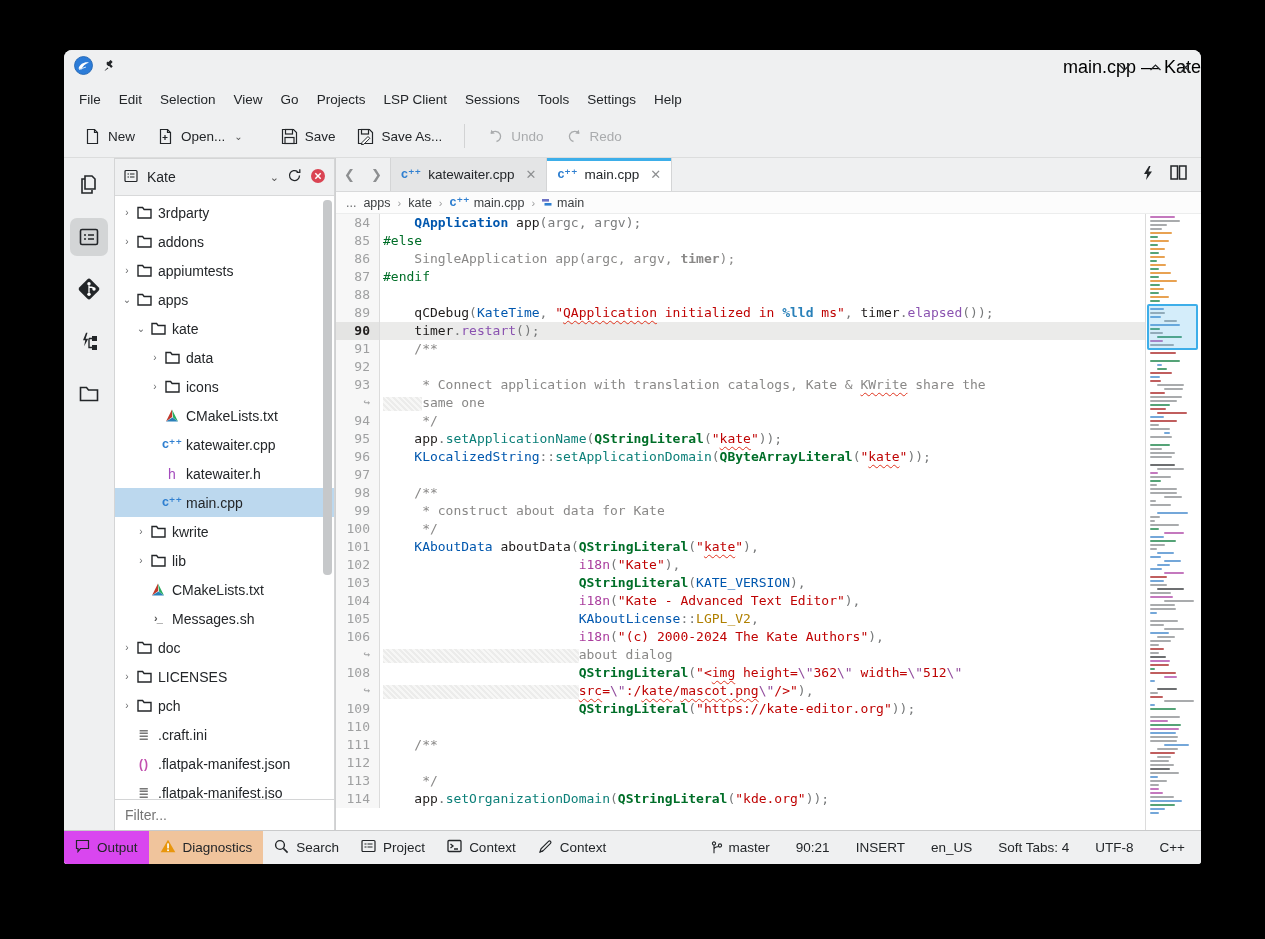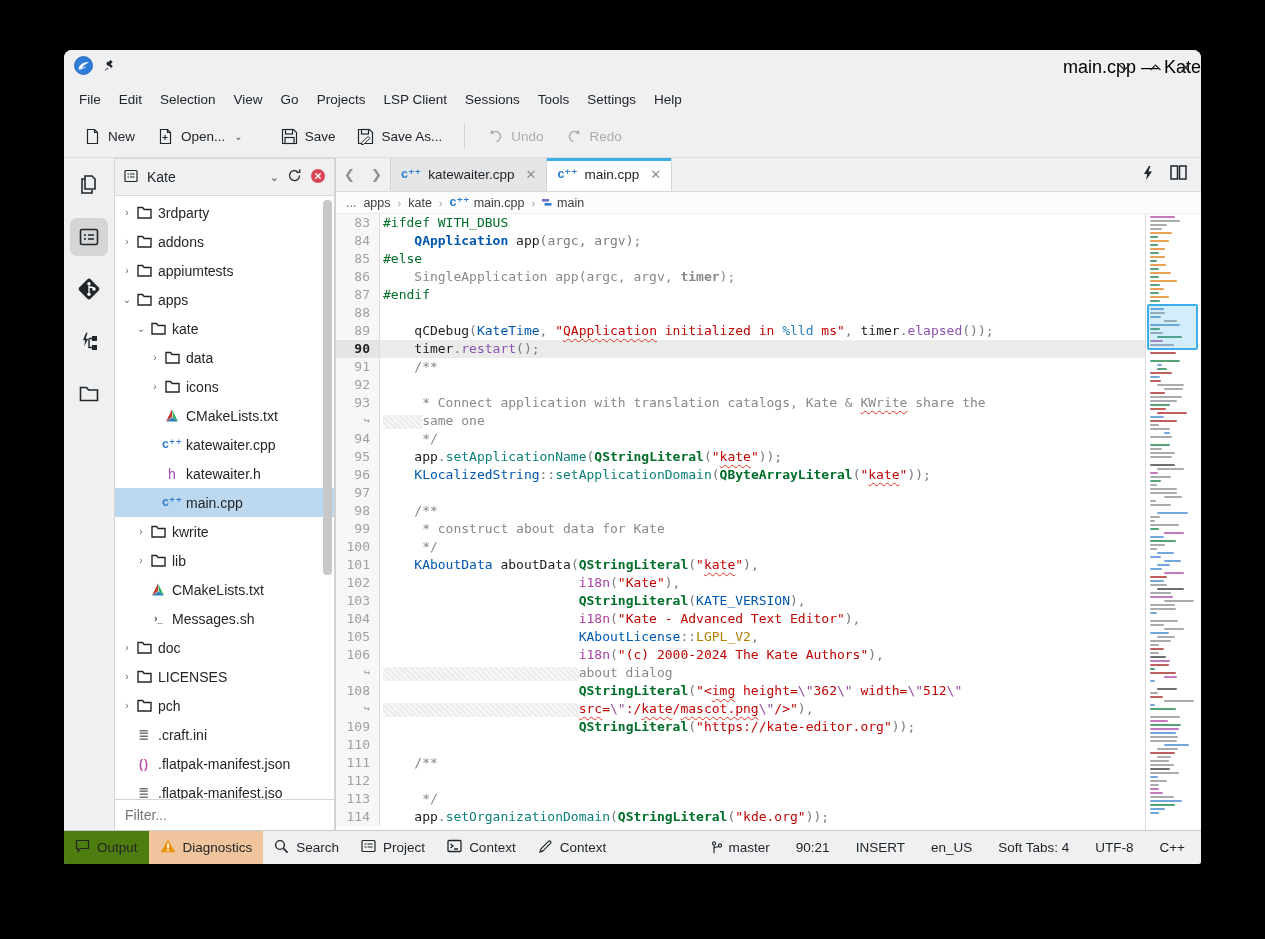--- a/index.html
+++ b/index.html
@@ -66,34 +66,34 @@
   
   .codewrap{flex:1;display:flex;min-height:0;background:#fff;}
   .codescroll{flex:1;overflow:hidden;position:relative;font-family:"DejaVu Sans Mono","Liberation Mono",monospace;font-size:13px;line-height:18px;}
   .crow{display:flex;height:18px;white-space:pre;}
   .crow .gut{width:44px;flex:0 0 44px;text-align:right;padding-right:9px;color:#9fa0a1;background:#f7f7f7;border-right:1px solid #dcdcdc;}
   .crow.cur{background:#ebebea;}
   .crow.cur .gut{color:#1f1c1b;background:#e4e4e3;font-weight:bold;}
   .crow .ctext{padding-left:3px;}
   .iblock{display:inline-block;height:14px;vertical-align:middle;background:repeating-linear-gradient(45deg,#ececeb 0 2px,#f7f7f6 2px 4px);margin-right:0;}
   .sg-d{color:#1f1c1b;} .sg-p{color:#006e28;} .sg-t{color:#0057ae;} .sg-tb{color:#0057ae;font-weight:bold;}
-  .sg-s{color:#bf0303;} .sg-sc{color:#2980b9;} .sg-esc{color:#924c9d;}
+  .sg-s{color:#bf0303;} .sg-sc{color:#2980b9;font-weight:bold;} .sg-esc{color:#924c9d;}
   .sg-m{color:#006e28;font-weight:bold;} .sg-i{color:#aa3e9e;} .sg-f2{color:#0b7f78;} .sg-fn{color:#8a52b0;}
   .sg-c{color:#898887;} .sg-en{color:#b08000;} .sg-pa{color:#7a7c7d;} .sg-pu{color:#767879;}
   .sg-in{color:#898887;} .sg-inb{color:#898887;font-weight:bold;}
   .sg-sq{color:#bf0303;} .sg-cq{color:#898887;}
   .wavy{text-decoration-line:underline;text-decoration-style:wavy;text-decoration-color:#e0341f;text-decoration-thickness:1px;text-underline-offset:3px;}
   
   .minimap{width:56px;flex:0 0 56px;border-left:1px solid #dcdcdc;background:#fff;position:relative;padding:2px 6px 2px 4px;}
   .mm-bar{height:2px;margin-bottom:2px;border-radius:1px;}
   .mm-view{position:absolute;left:1px;right:3px;border:2px solid #3daee9;background:rgba(61,174,233,0.22);border-radius:2px;}
   
   .statusbar{height:34px;flex:0 0 34px;background:#eff0f1;border-top:1px solid #c9cacb;display:flex;align-items:stretch;font-size:13.5px;}
   .sb-btn{display:flex;align-items:center;gap:7px;padding:0 11px;}
-  .sb-btn.tint-green{background:#4d7c0f;}
+  .sb-btn.tint-green{background:#d946ef;}
   .sb-btn.tint-orange{background:#f0c49c;}
   .sb-right{margin-left:auto;display:flex;align-items:center;gap:26px;padding-right:16px;}
   .sb-item{display:flex;align-items:center;gap:6px;}
 </style>
 </head>
 <body>
 
 <div class="window">
 
   <div class="titlebar">
@@ -500,21 +500,20 @@
             <svg width="11" height="11" viewBox="0 0 11 11">
               <rect x="0" y="2" width="7" height="2.6" fill="#6d71c4"></rect>
               <rect x="2.5" y="6" width="7" height="2.6" fill="#2f7fd0"></rect>
             </svg>
             <span>main</span>
           </span>
         </div>
 
       <div class="codewrap">
         <div class="codescroll" id="code">
-            <div class="crow"><span class="gut">83</span><span class="ctext"><span class="sg-p">#ifdef WITH_DBUS</span></span></div>
             <div class="crow"><span class="gut">84</span><span class="ctext">    <span class="sg-tb">QApplication</span><span class="sg-d"> app</span><span class="sg-pu">(</span><span class="sg-pa">argc</span><span class="sg-pu">, </span><span class="sg-pa">argv</span><span class="sg-pu">);</span></span></div>
             <div class="crow"><span class="gut">85</span><span class="ctext"><span class="sg-p">#else</span></span></div>
             <div class="crow"><span class="gut">86</span><span class="ctext">    <span class="sg-in">SingleApplication app(argc, argv, </span><span class="sg-inb">timer</span><span class="sg-in">);</span></span></div>
             <div class="crow"><span class="gut">87</span><span class="ctext"><span class="sg-p">#endif</span></span></div>
             <div class="crow"><span class="gut">88</span><span class="ctext"></span></div>
             <div class="crow"><span class="gut">89</span><span class="ctext">    <span class="sg-d">qCDebug</span><span class="sg-pu">(</span><span class="sg-t">KateTime</span><span class="sg-pu">, </span><span class="sg-s">"</span><span class="sg-sq wavy">QApplication</span><span class="sg-s"> initialized in </span><span class="sg-sc">%lld</span><span class="sg-s"> ms"</span><span class="sg-pu">, </span><span class="sg-d">timer</span><span class="sg-pu">.</span><span class="sg-fn">elapsed</span><span class="sg-pu">());</span></span></div>
             <div class="crow cur"><span class="gut">90</span><span class="ctext">    <span class="sg-d">timer</span><span class="sg-pu">.</span><span class="sg-fn">restart</span><span class="sg-pu">();</span></span></div>
             <div class="crow"><span class="gut">91</span><span class="ctext">    <span class="sg-c">/**</span></span></div>
             <div class="crow"><span class="gut">92</span></div>
             <div class="crow"><span class="gut">93</span><span class="ctext">     <span class="sg-c">* Connect application with translation catalogs, Kate &amp; </span><span class="sg-cq wavy">KWrite</span><span class="sg-c"> share the</span></span></div>

